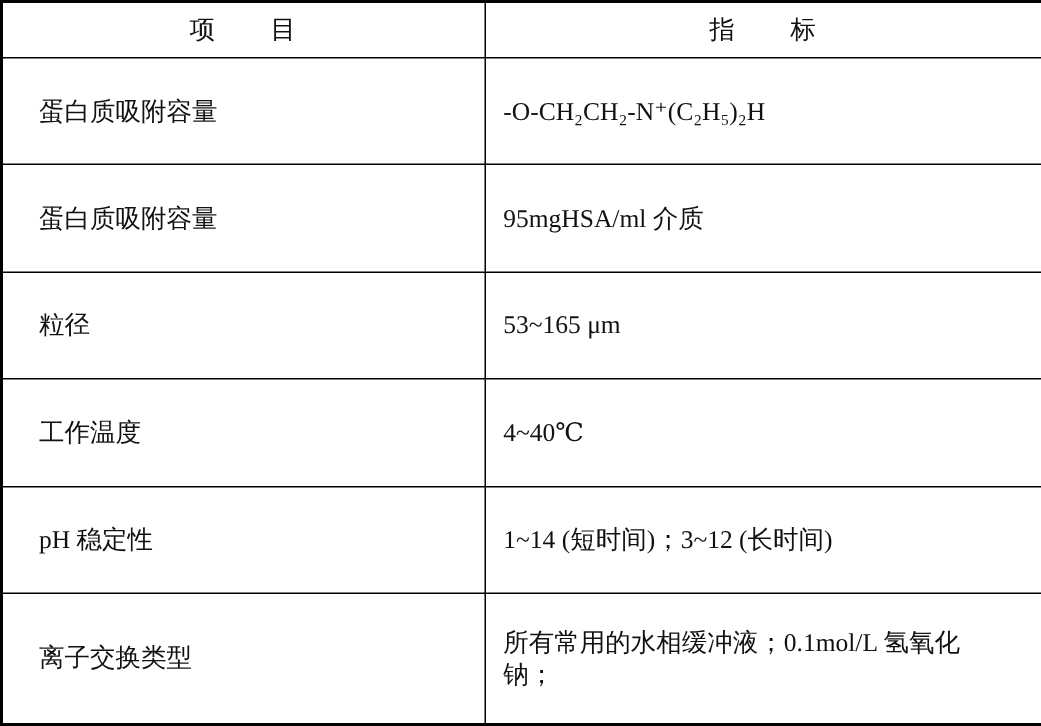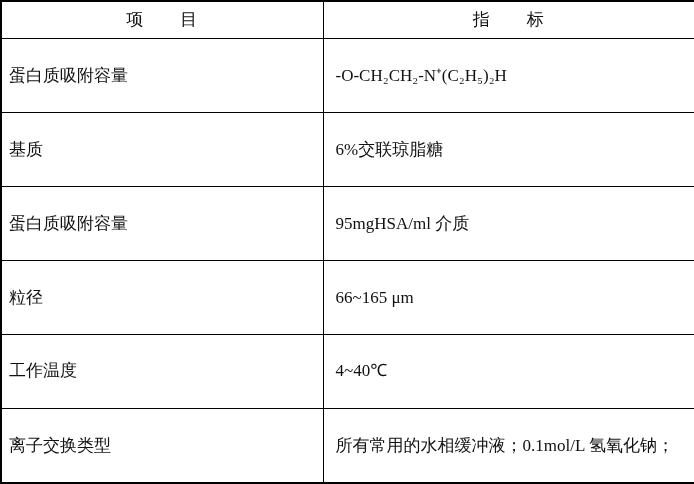--- a/index.html
+++ b/index.html
@@ -22,26 +22,25 @@
     font-family: "Liberation Serif", "DejaVu Serif", serif;
     font-size: 17px;
     color: #111111;
     background: #ffffff;
   }
   col.col-item { width: 322px; }
   col.col-spec { width: 372px; }
   table.spec-table th,
   table.spec-table td {
     border: 1px solid #000000;
-    padding: 0 7px;
+    padding: 0 24px;
     vertical-align: middle;
     white-space: pre-wrap;
     overflow: hidden;
     line-height: 1.25;
-    font-family: Liberation Serif, serif;
   }
   table.spec-table thead th {
     height: 36px;
     text-align: center;
     font-weight: normal;
     letter-spacing: 1px;
   }
   table.spec-table tbody td {
     height: 35px;
     text-align: left;
@@ -64,34 +63,34 @@
         <th>项　　目</th>
         <th>指　　标</th>
       </tr>
     </thead>
     <tbody>
       <tr>
         <td class="item-cell">蛋白质吸附容量</td>
         <td class="spec-cell">-O-CH₂CH₂-N⁺(C₂H₅)₂H</td>
       </tr>
       <tr>
-        <td class="item-cell">基质</td>
-        <td class="spec-cell">6%交联琼脂糖</td>
-      </tr>
-      <tr>
         <td class="item-cell">蛋白质吸附容量</td>
         <td class="spec-cell">95mgHSA/ml 介质</td>
       </tr>
       <tr>
         <td class="item-cell">粒径</td>
-        <td class="spec-cell">66~165 μm</td>
+        <td class="spec-cell">53~165 μm</td>
       </tr>
       <tr>
         <td class="item-cell">工作温度</td>
         <td class="spec-cell">4~40℃</td>
+      </tr>
+      <tr>
+        <td class="item-cell">pH 稳定性</td>
+        <td class="spec-cell">1~14 (短时间)；3~12 (长时间)</td>
       </tr>
       <tr>
         <td class="item-cell">离子交换类型</td>
         <td class="spec-cell">所有常用的水相缓冲液；0.1mol/L 氢氧化钠；</td>
       </tr>
     </tbody>
   </table>
 </div>
 
 </body></html>

